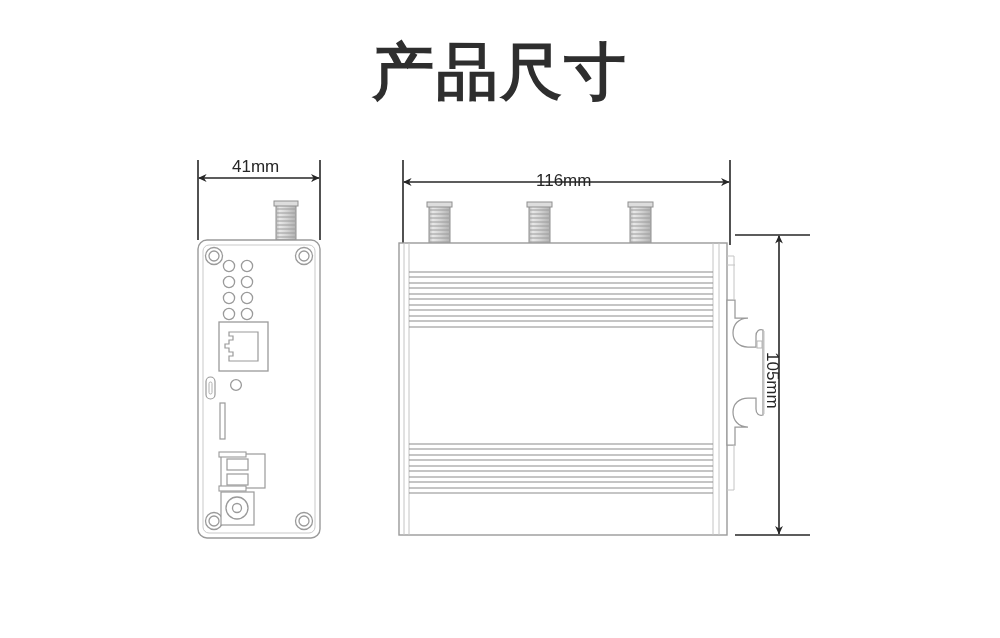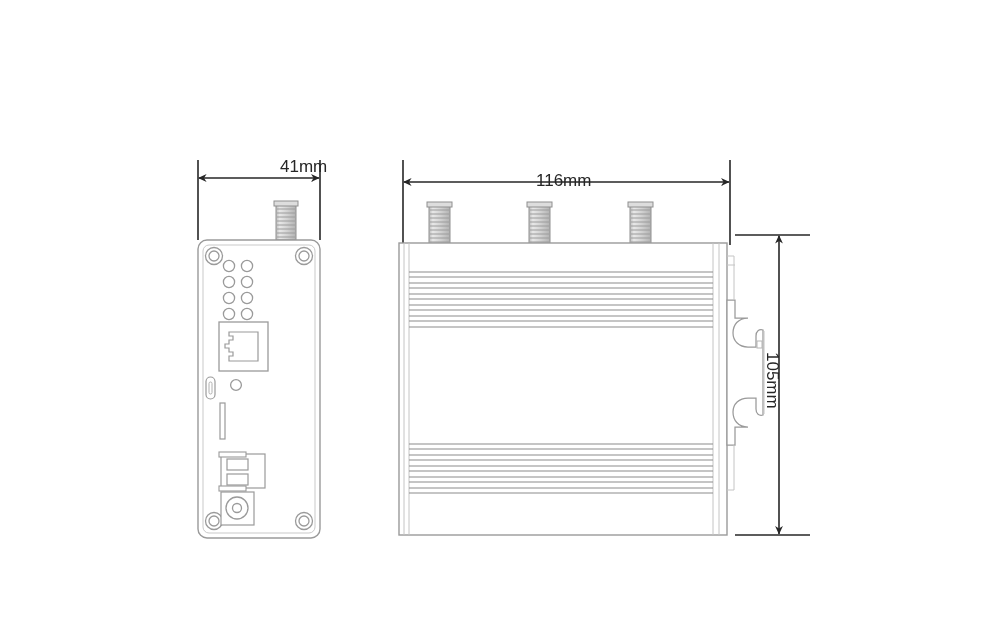--- a/index.html
+++ b/index.html
@@ -45,38 +45,38 @@
     position: absolute;
     font-size: 17px;
     color: #262626;
     font-family: "Liberation Sans", "DejaVu Sans", sans-serif;
     white-space: nowrap;
     user-select: none;
   }
   #dim-label-width-side {
     left: 232px;
     top: 157px;
-    margin-left: 48px;
   }
   #dim-label-width-front {
     left: 536px;
     top: 171px;
   }
   #dim-label-height-front {
     left: 782px;
     top: 352px;
     transform: rotate(90deg);
     transform-origin: left top;
   }
 </style>
 </head>
 <body>
 
 <div id="page">
 
+  <div id="page-title">产品尺寸</div>
 
   <svg id="drawing-canvas" width="1000" height="638" viewBox="0 0 1000 638">
 
     <defs>
       <marker id="arrowEnd" markerWidth="9" markerHeight="9" refX="8" refY="4.5" orient="auto" markerUnits="userSpaceOnUse">
         <path d="M0,0.6 L8.6,4.5 L0,8.4 L2.6,4.5 Z" fill="#262626"></path>
       </marker>
       <marker id="arrowStart" markerWidth="9" markerHeight="9" refX="1" refY="4.5" orient="auto" markerUnits="userSpaceOnUse">
         <path d="M8.6,0.6 L0,4.5 L8.6,8.4 L6,4.5 Z" fill="#262626"></path>
       </marker>

